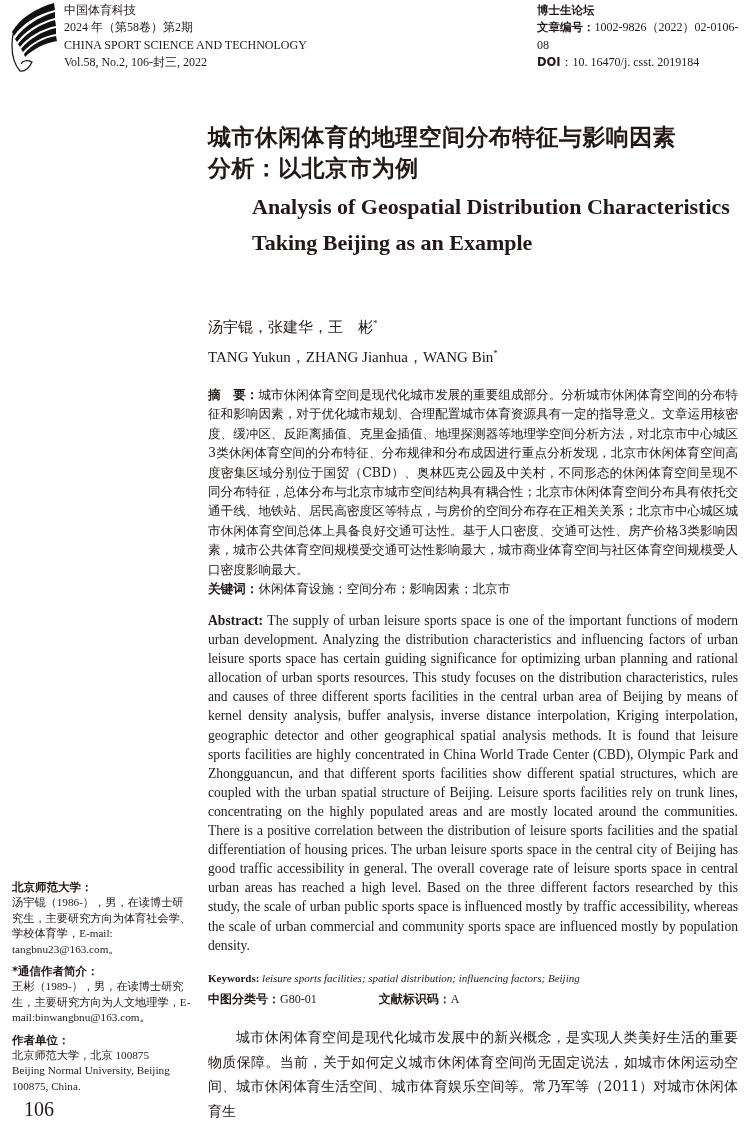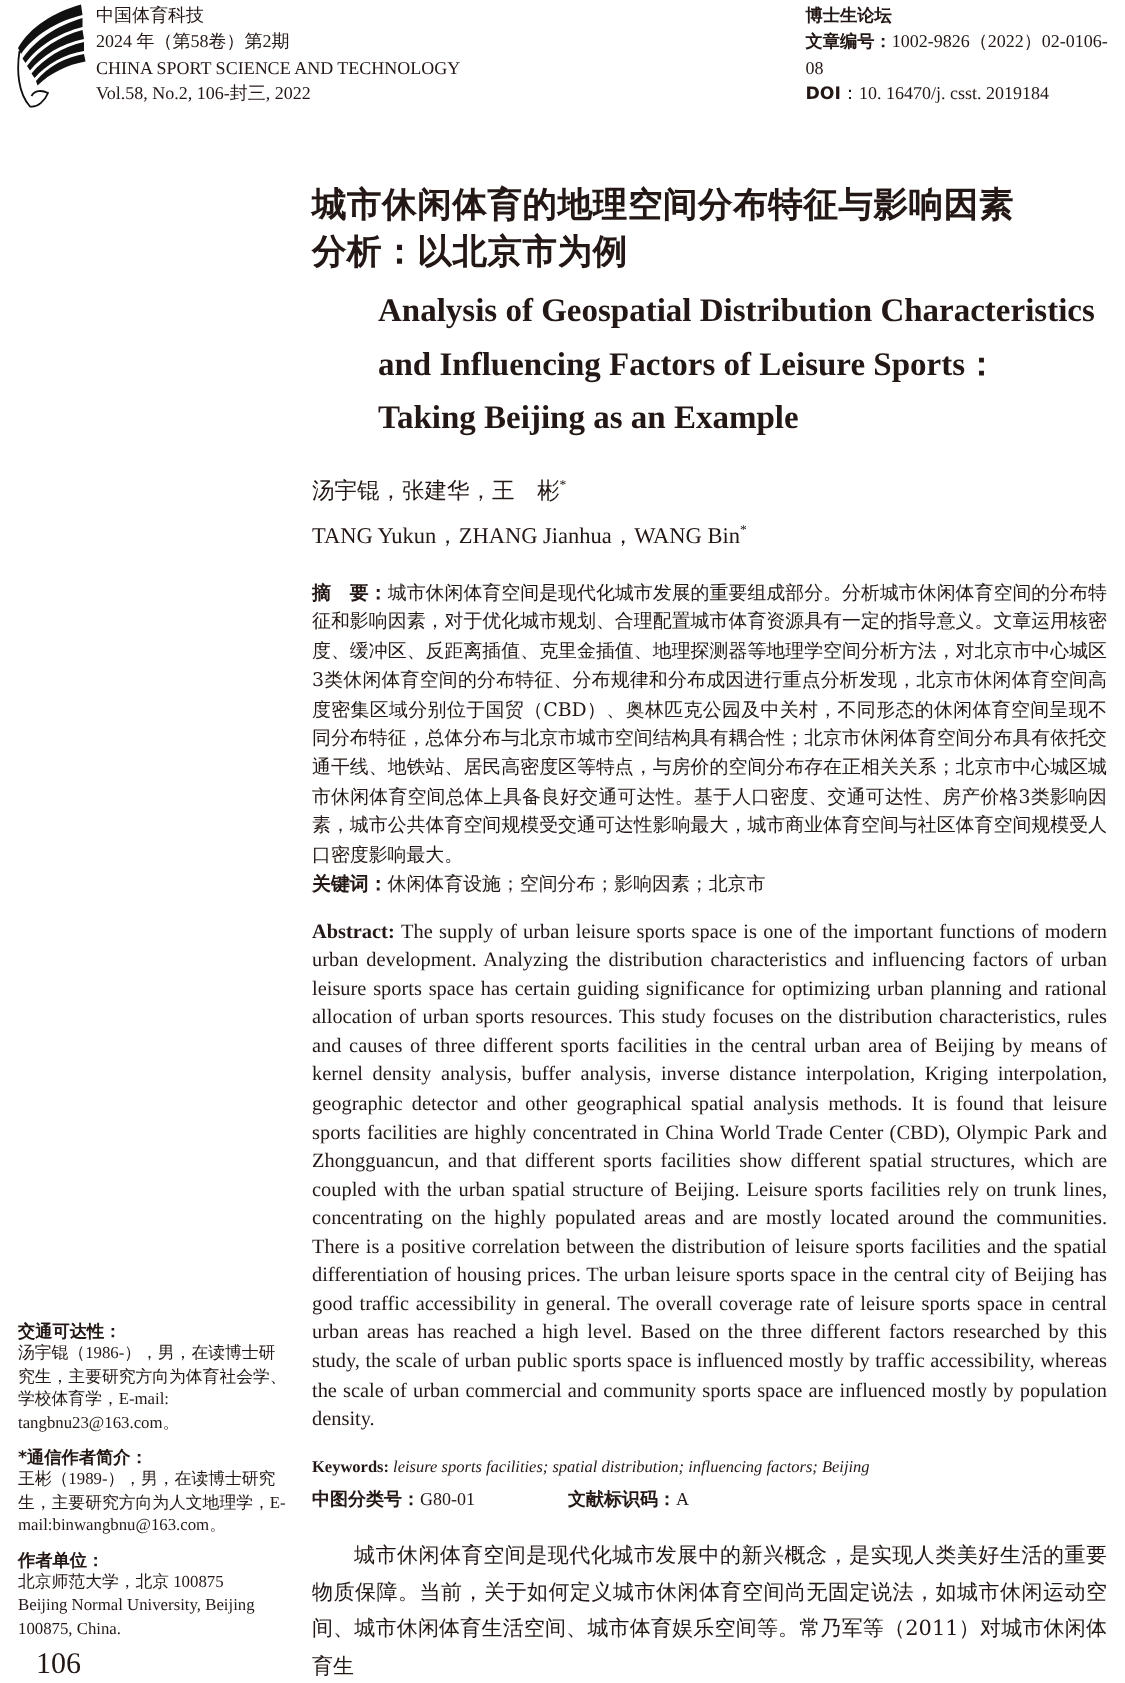--- a/index.html
+++ b/index.html
@@ -58,21 +58,20 @@
   <div><span class="b">文章编号：</span><span>1002-9826（2022）02-0106-08</span></div>
   <div><span class="b">DOI</span><span>：10. 16470/j. csst. 2019184</span></div>
 </div>
 
 <div class="abs title-cn">
   <div>城市休闲体育的地理空间分布特征与影响因素</div>
   <div>分析：以北京市为例</div>
 </div>
 <div class="abs title-en">
   <div>Analysis of Geospatial Distribution Characteristics</div>
-  <div>and Influencing Factors of Leisure Sports：</div>
   <div>Taking Beijing as an Example</div>
 </div>
 
 <div class="abs authors-cn"><span>汤宇锟，张建华，王　彬</span><sup>*</sup></div>
 <div class="abs authors-en"><span>TANG Yukun，ZHANG Jianhua，WANG Bin</span><sup>*</sup></div>
 
 <div class="abs abstract-cn">
   <span class="label-b">摘　要：</span><span>城市休闲体育空间是现代化城市发展的重要组成部分。分析城市休闲体育空间的分布特征和影响因素，对于优化城市规划、合理配置城市体育资源具有一定的指导意义。文章运用核密度、缓冲区、反距离插值、克里金插值、地理探测器等地理学空间分析方法，对北京市中心城区3类休闲体育空间的分布特征、分布规律和分布成因进行重点分析发现，北京市休闲体育空间高度密集区域分别位于国贸（CBD）、奥林匹克公园及中关村，不同形态的休闲体育空间呈现不同分布特征，总体分布与北京市城市空间结构具有耦合性；北京市休闲体育空间分布具有依托交通干线、地铁站、居民高密度区等特点，与房价的空间分布存在正相关关系；北京市中心城区城市休闲体育空间总体上具备良好交通可达性。基于人口密度、交通可达性、房产价格3类影响因素，城市公共体育空间规模受交通可达性影响最大，城市商业体育空间与社区体育空间规模受人口密度影响最大。</span>
   <div><span class="label-b">关键词：</span><span>休闲体育设施；空间分布；影响因素；北京市</span></div>
 </div>
@@ -85,21 +84,21 @@
 </div>
 
 <div class="abs clc">
   <span class="label-b">中图分类号：</span><span>G80-01</span><span class="gap"></span><span class="label-b">文献标识码：</span><span>A</span>
 </div>
 
 <div class="abs body-cn">城市休闲体育空间是现代化城市发展中的新兴概念，是实现人类美好生活的重要物质保障。当前，关于如何定义城市休闲体育空间尚无固定说法，如城市休闲运动空间、城市休闲体育生活空间、城市体育娱乐空间等。常乃军等（2011）对城市休闲体育生</div>
 
 <div class="abs notes">
   <div class="blk">
-    <div class="h">交通可达性：</div>
+    <div class="h">北京师范大学：</div>
     <div>汤宇锟（1986-），男，在读博士研究生，主要研究方向为体育社会学、学校体育学，E-mail: tangbnu23@163.com。</div>
   </div>
   <div class="blk">
     <div class="h">*通信作者简介：</div>
     <div>王彬（1989-），男，在读博士研究生，主要研究方向为人文地理学，E-mail:binwangbnu@163.com。</div>
   </div>
   <div class="blk">
     <div class="h">作者单位：</div>
     <div>北京师范大学，北京 100875</div>
     <div>Beijing Normal University, Beijing 100875, China.</div>

